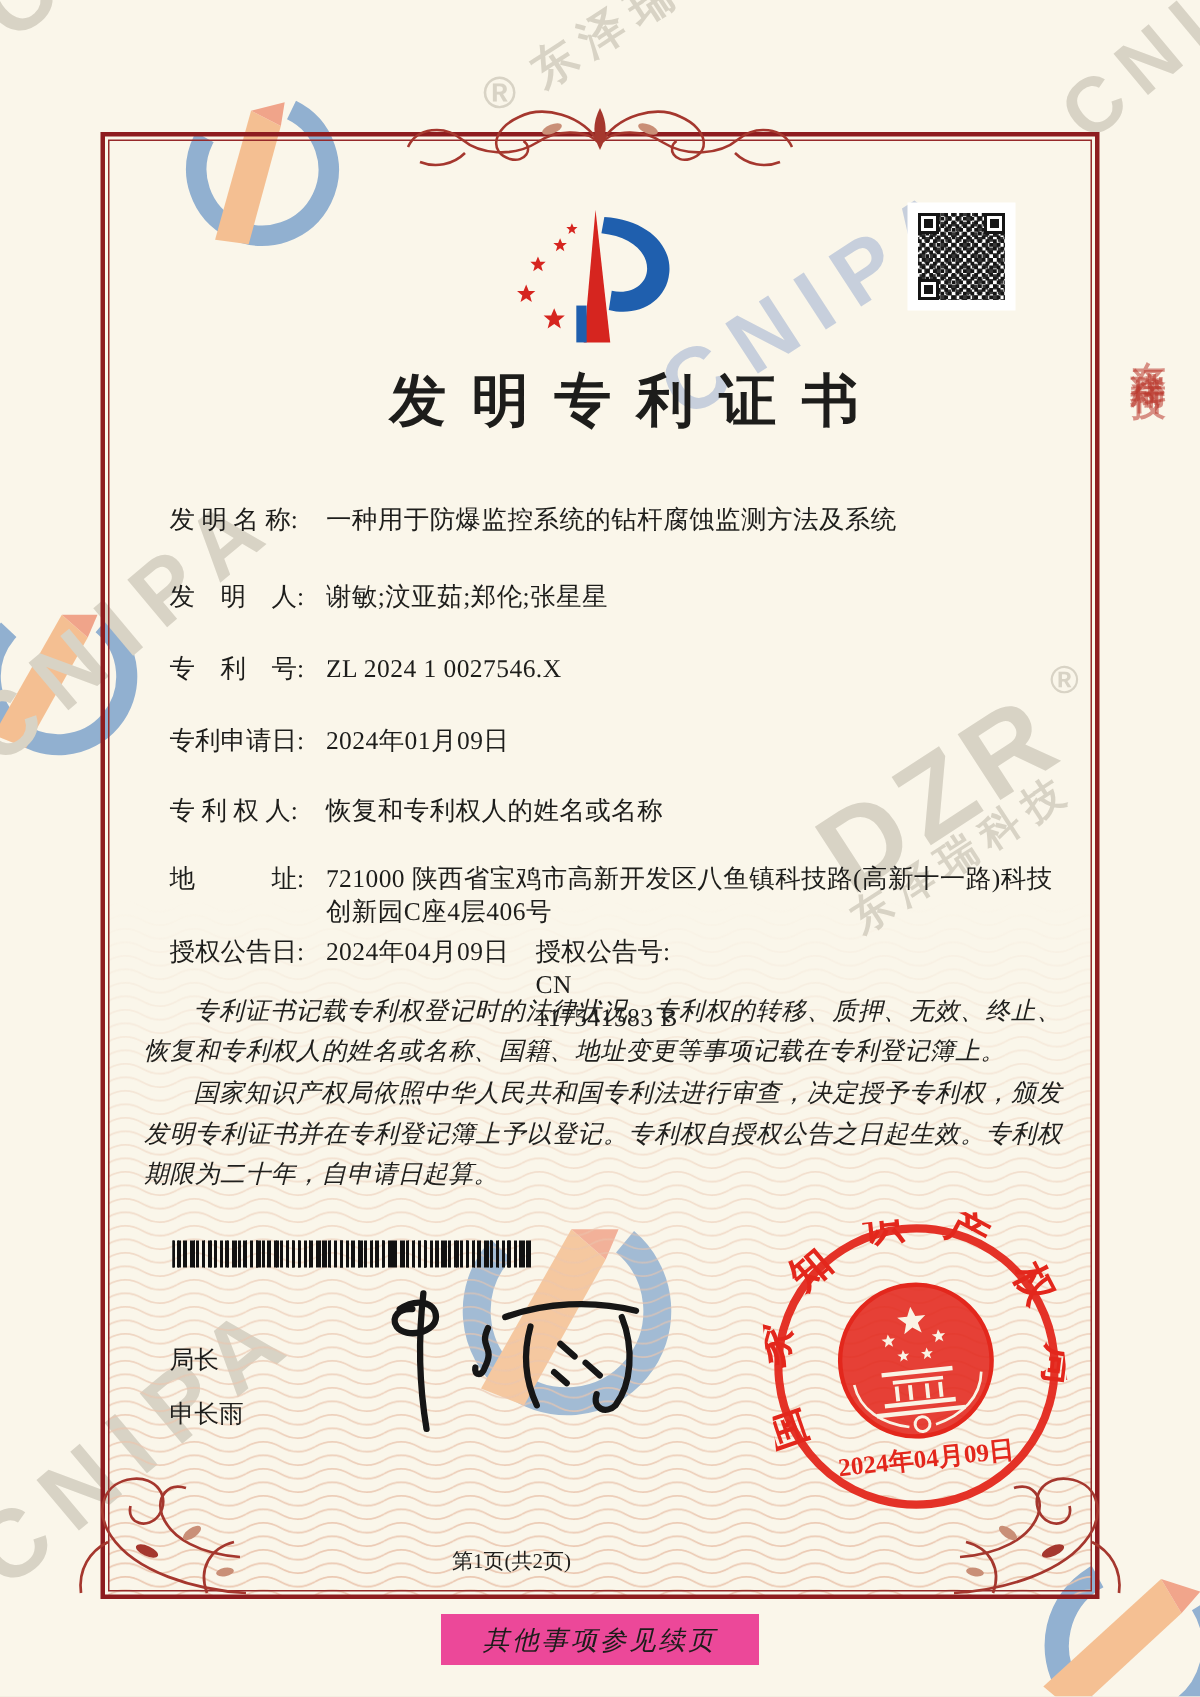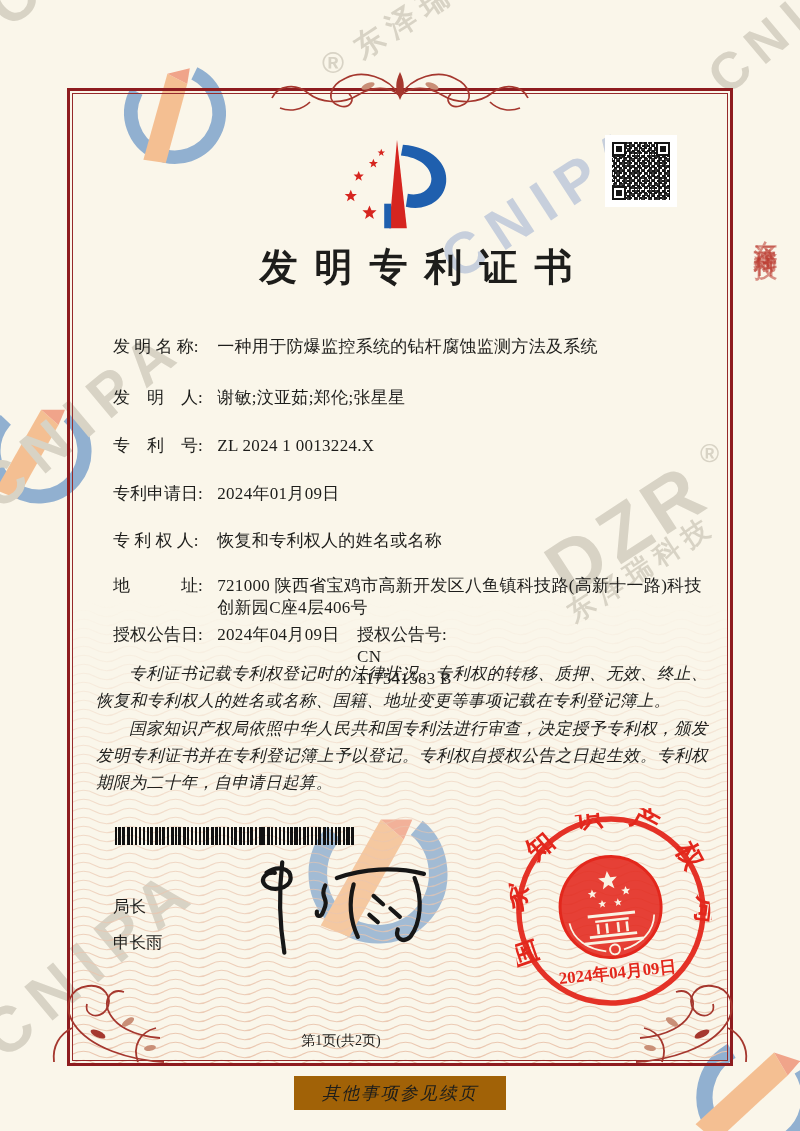--- a/index.html
+++ b/index.html
@@ -52,21 +52,21 @@
       repeating-linear-gradient(90deg,#111 0 2px,transparent 2px 4px),
       repeating-linear-gradient(90deg,#111 0 1px,transparent 1px 7px),
       repeating-linear-gradient(90deg,transparent 0 3px,#111 3px 4px,transparent 4px 11px); }
   .director { position:absolute; left:113px; top:896px;
     font-family:"Liberation Sans","DejaVu Sans",sans-serif; font-size:16.5px; }
   .director div { margin-bottom:14px; }
   .sig { position:absolute; left:235px; top:856px; pointer-events:none; }
   .seal { position:absolute; left:512px; top:812px; transform:rotate(-6deg); }
   .page-info { position:absolute; left:67px; top:1032px; width:548px; text-align:center; font-size:14px; }
   .note { position:absolute; left:50%; top:1076px; transform:translateX(-50%);
-    background:#a16207; padding:5px 28px; font-size:17.5px; font-style:italic; letter-spacing:2px; }
+    background:#ec4899; padding:5px 28px; font-size:17.5px; font-style:italic; letter-spacing:2px; }
 </style>
 </head>
 <body>
 
 <div class="page">
 
   <svg width="0" height="0" style="position:absolute">
     <defs>
       <path id="star" d="M0,-10 L2.9,-3.1 L10,-3.1 L4.2,1.9 L6.2,9 L0,4.8 L-6.2,9 L-4.2,1.9 L-10,-3.1 L-2.9,-3.1 Z"></path>
       <g id="dzr-logo">
@@ -175,21 +175,21 @@
   <div class="row" style="top:387px">
     <span class="lab">发　明　人:</span>
     <span class="val">谢敏;汶亚茹;郑伦;张星星</span>
   </div>
   <div class="row" style="top:336px">
     <span class="lab">发 明 名 称:</span>
     <span class="val">一种用于防爆监控系统的钻杆腐蚀监测方法及系统</span>
   </div>
   <div class="row" style="top:435px">
     <span class="lab">专　利　号:</span>
-    <span class="val">ZL 2024 1 0013224.X</span>
+    <span class="val">ZL 2024 1 0027546.X</span>
   </div>
   <div class="row" style="top:483px">
     <span class="lab">专利申请日:</span>
     <span class="val">2024年01月09日</span>
   </div>
   <div class="row" style="top:530px">
     <span class="lab">专 利 权 人:</span>
     <span class="val">恢复和专利权人的姓名或名称</span>
   </div>
   <div class="row" style="top:575px">

